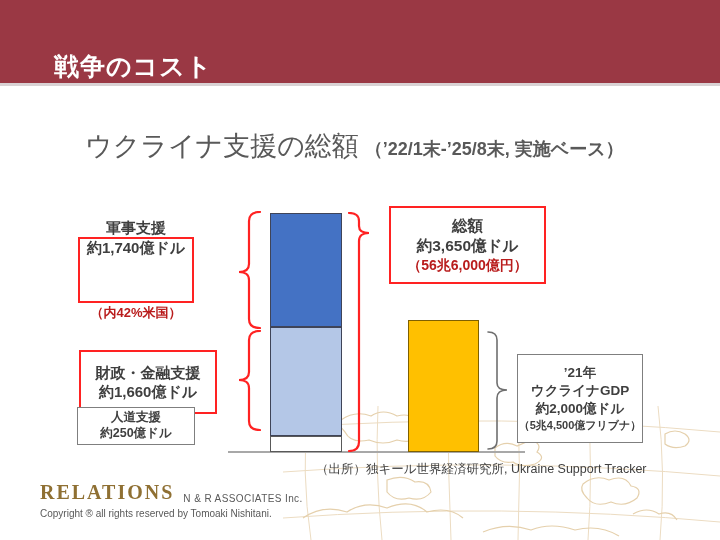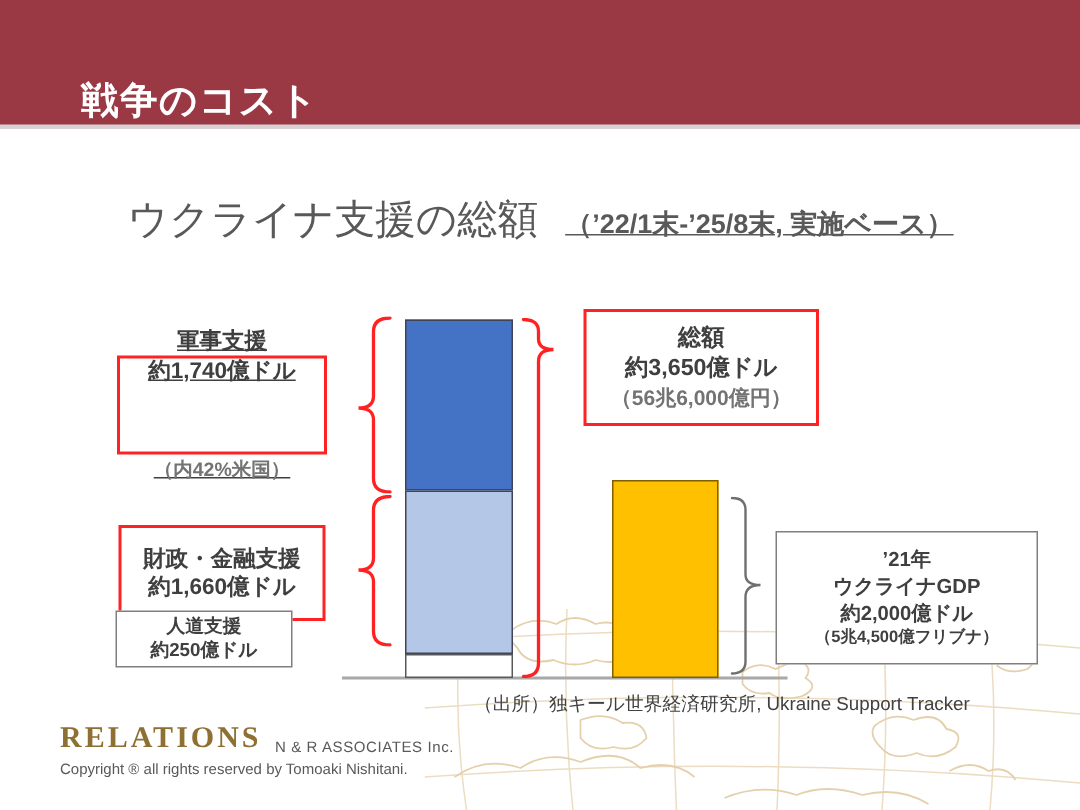--- a/index.html
+++ b/index.html
@@ -19,21 +19,21 @@
     position:absolute; left:54px; top:22px; color:#ffffff;
     font-size:25px; font-weight:bold; letter-spacing:1px;margin-top:28px;
   }
 
   
   .chart-title {
     position:absolute; left:85px; top:128px; display:flex; align-items:baseline;
     color:#595959; z-index:3; white-space:nowrap;
   }
   .chart-title .main   { font-size:27px; font-weight:400; }
-  .chart-title .period { font-size:18px; font-weight:bold; margin-left:18px;text-decoration:underline; }
+  .chart-title .period { font-size:18px; font-weight:bold; margin-left:6px; }
 
   
   .map-decoration { position:absolute; left:283px; top:406px; z-index:0; }
 
   
   .axis {
     position:absolute; left:228px; top:451px; width:297px; height:2px;
     background:#a8a8a8; z-index:1;
   }
   .stacked-bar {
@@ -52,29 +52,29 @@
   .brace { position:absolute; z-index:2; }
 
   
   .label-box {
     position:absolute; background:#ffffff; display:flex; flex-direction:column;
     justify-content:center; align-items:center; text-align:center;
     color:#3f3f3f; font-weight:bold; line-height:1.3; z-index:3; white-space:nowrap;
   }
   .red-border  { border:2px solid #ff2222; }
   .gray-border { border:1.5px solid #7f7f7f; }
-  .red-text    { color:#737373; }
+  .red-text    { color:#b91c1c; }
 
-  .box-military     { left:78px;  top:237px; width:140px; height:66px; font-size:15px;text-decoration:underline; }
+  .box-military     { left:78px;  top:237px; width:116px; height:66px; font-size:15px; }
   .box-military .sub{ font-size:13px;margin-top:48px; }
   .box-fiscal       { left:79px;  top:350px; width:138px; height:64px; font-size:15px; }
   .box-humanitarian { left:77px;  top:407px; width:118px; height:38px; font-size:12.5px; line-height:1.25; }
   .box-total        { left:389px; top:206px; width:157px; height:78px; font-size:15.5px; }
   .box-total .sub   { font-size:14px; }
-  .box-gdp          { left:517px; top:354px; width:175px; height:89px; font-size:13.5px; line-height:1.35; }
+  .box-gdp          { left:517px; top:354px; width:126px; height:89px; font-size:13.5px; line-height:1.35; }
   .box-gdp .sub     { font-size:11px; }
 
   
   .source {
     position:absolute; left:316px; top:461px; font-size:12.5px; font-weight:normal;
     color:#404040; z-index:3; white-space:nowrap;
   }
 
   
   .footer { position:absolute; left:40px; top:481px; z-index:3; }

